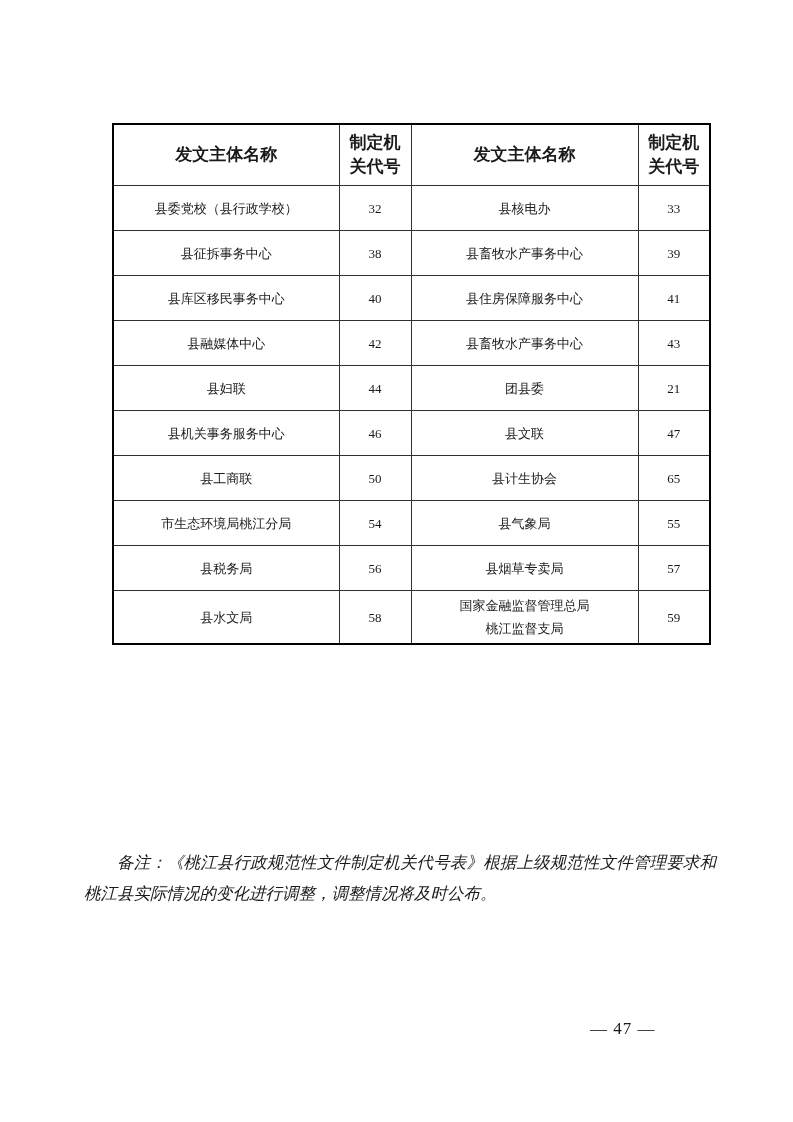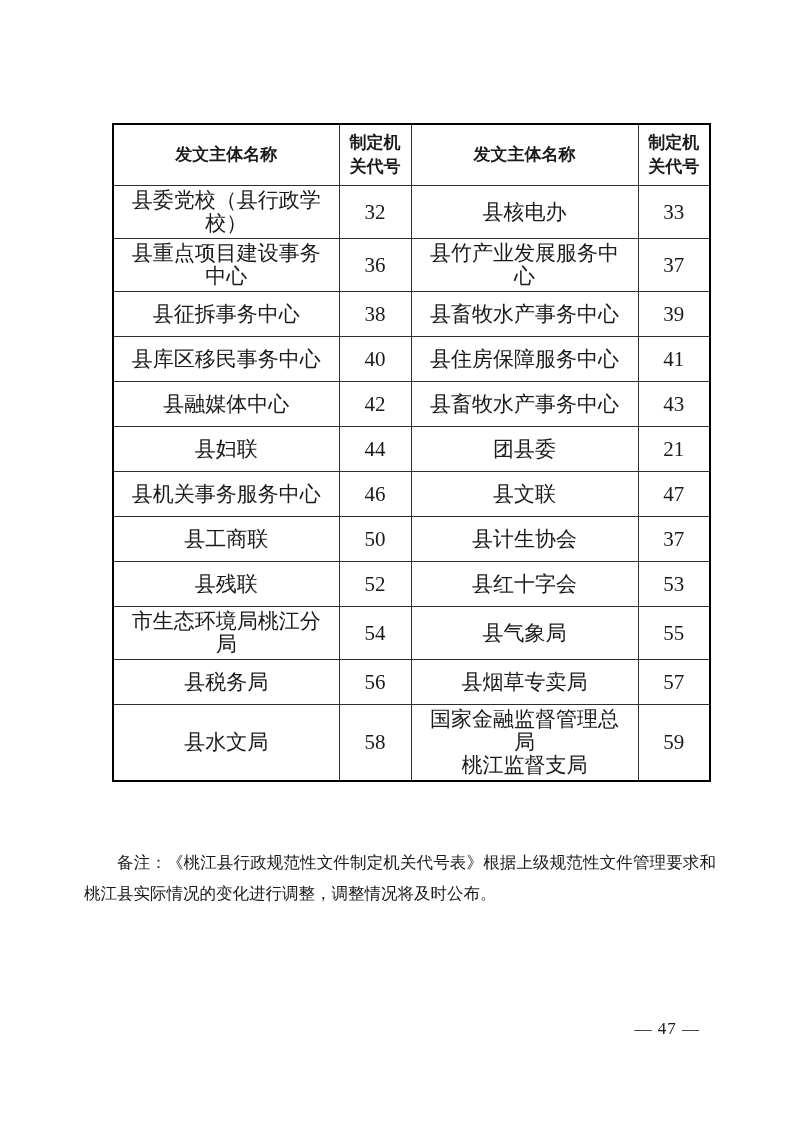--- a/index.html
+++ b/index.html
@@ -29,44 +29,45 @@
   table.code-table th {
     font-family: "Liberation Sans", "DejaVu Sans", sans-serif;
     font-weight: bold;
     font-size: 17px;
     line-height: 24px;
     height: 56px;
     padding: 2px 6px;
     word-break: break-all;
   }
   table.code-table td {
-    font-size: 21px;
+    font-size: 13px;
     line-height: 23px;
     height: 38px;
     padding: 3px 16px;
     white-space: pre-line;
     word-break: break-all;
   }
   .footnote {
     position: absolute;
     left: 84px;
     top: 847px;
     width: 632px;
     margin: 0;
     font-size: 16.5px;
     line-height: 31px;
     text-indent: 2em;
     text-align: justify;
+    font-style: italic;
   }
   .page-number {
     position: absolute;
     left: 590px;
     top: 1019px;
     width: 110px;
-    text-align: right;
+    text-align: left;
     font-size: 17px;
     letter-spacing: 1px;
   }
 </style>
 </head>
 <body>
 
 <div class="page">
 
   <table class="code-table">
@@ -83,26 +84,20 @@
         <th>发文主体名称</th>
         <th>制定机关代号</th>
       </tr>
     </thead>
     <tbody>
       <tr>
         <td>县委党校（县行政学校）</td>
         <td>32</td>
         <td>县核电办</td>
         <td>33</td>
-      </tr>
-      <tr>
-        <td>县重点项目建设事务中心</td>
-        <td>36</td>
-        <td>县竹产业发展服务中心</td>
-        <td>37</td>
       </tr>
       <tr>
         <td>县征拆事务中心</td>
         <td>38</td>
         <td>县畜牧水产事务中心</td>
         <td>39</td>
       </tr>
       <tr>
         <td>县库区移民事务中心</td>
         <td>40</td>
@@ -124,27 +119,21 @@
       <tr>
         <td>县机关事务服务中心</td>
         <td>46</td>
         <td>县文联</td>
         <td>47</td>
       </tr>
       <tr>
         <td>县工商联</td>
         <td>50</td>
         <td>县计生协会</td>
-        <td>37</td>
-      </tr>
-      <tr>
-        <td>县残联</td>
-        <td>52</td>
-        <td>县红十字会</td>
-        <td>53</td>
+        <td>65</td>
       </tr>
       <tr>
         <td>市生态环境局桃江分局</td>
         <td>54</td>
         <td>县气象局</td>
         <td>55</td>
       </tr>
       <tr>
         <td>县税务局</td>
         <td>56</td>

